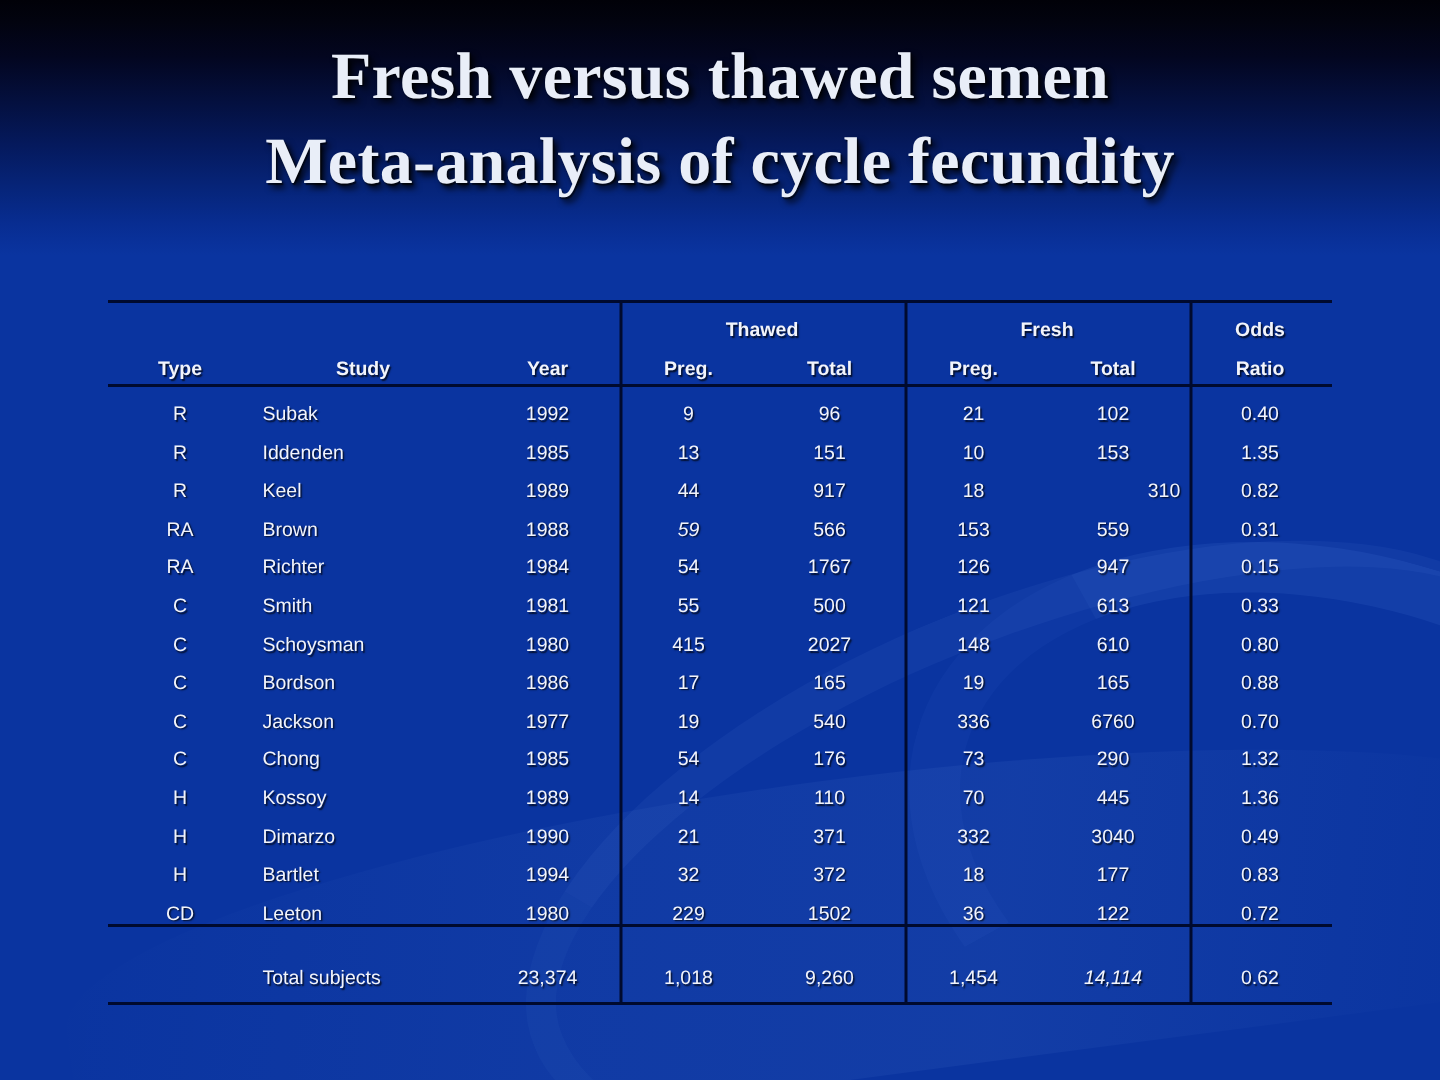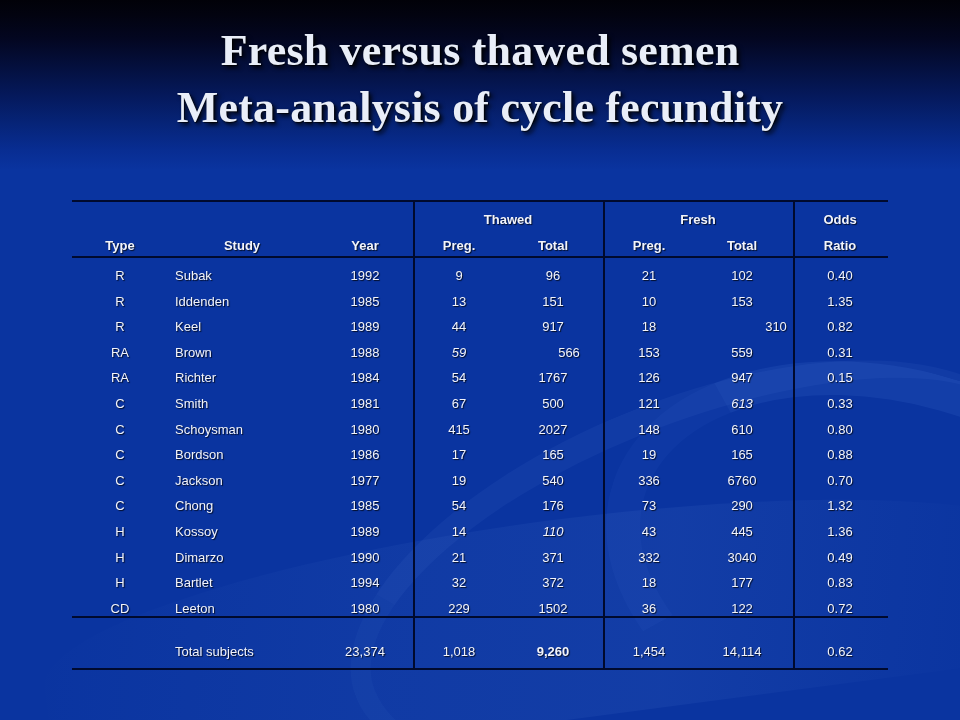--- a/index.html
+++ b/index.html
@@ -140,39 +140,39 @@
         <div class="cell data center" style="left: 293px; top: 119.2px;">1989</div>
         <div class="cell data center" style="left: 387px; top: 119.2px;">44</div>
         <div class="cell data center" style="left: 481px; top: 119.2px;">917</div>
         <div class="cell data center" style="left: 577px; top: 119.2px;">18</div>
         <div class="cell data center" style="left: 670px; top: 119.2px; margin-left: 34px;">310</div>
         <div class="cell data center" style="left: 768px; top: 119.2px;">0.82</div>
         <div class="cell data center" style="left: 48px; top: 144.8px;">RA</div>
         <div class="cell data left" style="left: 103px; top: 144.8px;">Brown</div>
         <div class="cell data center" style="left: 293px; top: 144.8px;">1988</div>
         <div class="cell data center" style="left: 387px; top: 144.8px; font-style: italic;">59</div>
-        <div class="cell data center" style="left: 481px; top: 144.8px; margin-left: 16px;">566</div>
+        <div class="cell data center" style="left: 481px; top: 144.8px;">566</div>
         <div class="cell data center" style="left: 577px; top: 144.8px;">153</div>
         <div class="cell data center" style="left: 670px; top: 144.8px;">559</div>
         <div class="cell data center" style="left: 768px; top: 144.8px;">0.31</div>
         <div class="cell data center" style="left: 48px; top: 170.4px;">RA</div>
         <div class="cell data left" style="left: 103px; top: 170.4px;">Richter</div>
         <div class="cell data center" style="left: 293px; top: 170.4px;">1984</div>
         <div class="cell data center" style="left: 387px; top: 170.4px;">54</div>
         <div class="cell data center" style="left: 481px; top: 170.4px;">1767</div>
         <div class="cell data center" style="left: 577px; top: 170.4px;">126</div>
         <div class="cell data center" style="left: 670px; top: 170.4px;">947</div>
         <div class="cell data center" style="left: 768px; top: 170.4px;">0.15</div>
         <div class="cell data center" style="left: 48px; top: 196px;">C</div>
         <div class="cell data left" style="left: 103px; top: 196px;">Smith</div>
         <div class="cell data center" style="left: 293px; top: 196px;">1981</div>
-        <div class="cell data center" style="left: 387px; top: 196px;">67</div>
+        <div class="cell data center" style="left: 387px; top: 196px;">55</div>
         <div class="cell data center" style="left: 481px; top: 196px;">500</div>
         <div class="cell data center" style="left: 577px; top: 196px;">121</div>
-        <div class="cell data center" style="left: 670px; top: 196px; font-style: italic;">613</div>
+        <div class="cell data center" style="left: 670px; top: 196px;">613</div>
         <div class="cell data center" style="left: 768px; top: 196px;">0.33</div>
         <div class="cell data center" style="left: 48px; top: 221.6px;">C</div>
         <div class="cell data left" style="left: 103px; top: 221.6px;">Schoysman</div>
         <div class="cell data center" style="left: 293px; top: 221.6px;">1980</div>
         <div class="cell data center" style="left: 387px; top: 221.6px;">415</div>
         <div class="cell data center" style="left: 481px; top: 221.6px;">2027</div>
         <div class="cell data center" style="left: 577px; top: 221.6px;">148</div>
         <div class="cell data center" style="left: 670px; top: 221.6px;">610</div>
         <div class="cell data center" style="left: 768px; top: 221.6px;">0.80</div>
         <div class="cell data center" style="left: 48px; top: 247.2px;">C</div>
@@ -196,22 +196,22 @@
         <div class="cell data center" style="left: 293px; top: 298.4px;">1985</div>
         <div class="cell data center" style="left: 387px; top: 298.4px;">54</div>
         <div class="cell data center" style="left: 481px; top: 298.4px;">176</div>
         <div class="cell data center" style="left: 577px; top: 298.4px;">73</div>
         <div class="cell data center" style="left: 670px; top: 298.4px;">290</div>
         <div class="cell data center" style="left: 768px; top: 298.4px;">1.32</div>
         <div class="cell data center" style="left: 48px; top: 324px;">H</div>
         <div class="cell data left" style="left: 103px; top: 324px;">Kossoy</div>
         <div class="cell data center" style="left: 293px; top: 324px;">1989</div>
         <div class="cell data center" style="left: 387px; top: 324px;">14</div>
-        <div class="cell data center" style="left: 481px; top: 324px; font-style: italic;">110</div>
-        <div class="cell data center" style="left: 577px; top: 324px;">43</div>
+        <div class="cell data center" style="left: 481px; top: 324px;">110</div>
+        <div class="cell data center" style="left: 577px; top: 324px;">70</div>
         <div class="cell data center" style="left: 670px; top: 324px;">445</div>
         <div class="cell data center" style="left: 768px; top: 324px;">1.36</div>
         <div class="cell data center" style="left: 48px; top: 349.6px;">H</div>
         <div class="cell data left" style="left: 103px; top: 349.6px;">Dimarzo</div>
         <div class="cell data center" style="left: 293px; top: 349.6px;">1990</div>
         <div class="cell data center" style="left: 387px; top: 349.6px;">21</div>
         <div class="cell data center" style="left: 481px; top: 349.6px;">371</div>
         <div class="cell data center" style="left: 577px; top: 349.6px;">332</div>
         <div class="cell data center" style="left: 670px; top: 349.6px;">3040</div>
         <div class="cell data center" style="left: 768px; top: 349.6px;">0.49</div>
@@ -229,18 +229,18 @@
         <div class="cell data center" style="left: 387px; top: 400.8px;">229</div>
         <div class="cell data center" style="left: 481px; top: 400.8px;">1502</div>
         <div class="cell data center" style="left: 577px; top: 400.8px;">36</div>
         <div class="cell data center" style="left: 670px; top: 400.8px;">122</div>
         <div class="cell data center" style="left: 768px; top: 400.8px;">0.72</div>
       </div>
 
     <div class="cell left data" style="left:103px;top:444px;">Total subjects</div>
     <div class="cell center data" style="left:293px;top:444px;">23,374</div>
     <div class="cell center data" style="left:387px;top:444px;">1,018</div>
-    <div class="cell center data" style="left:481px;top:444px;font-weight:bold;">9,260</div>
+    <div class="cell center data" style="left:481px;top:444px;">9,260</div>
     <div class="cell center data" style="left:577px;top:444px;">1,454</div>
-    <div class="cell center data" style="left:670px;top:444px;">14,114</div>
+    <div class="cell center data" style="left:670px;top:444px;font-style:italic;">14,114</div>
     <div class="cell center data" style="left:768px;top:444px;">0.62</div>
   </div>
 </div>
 
 </body></html>

